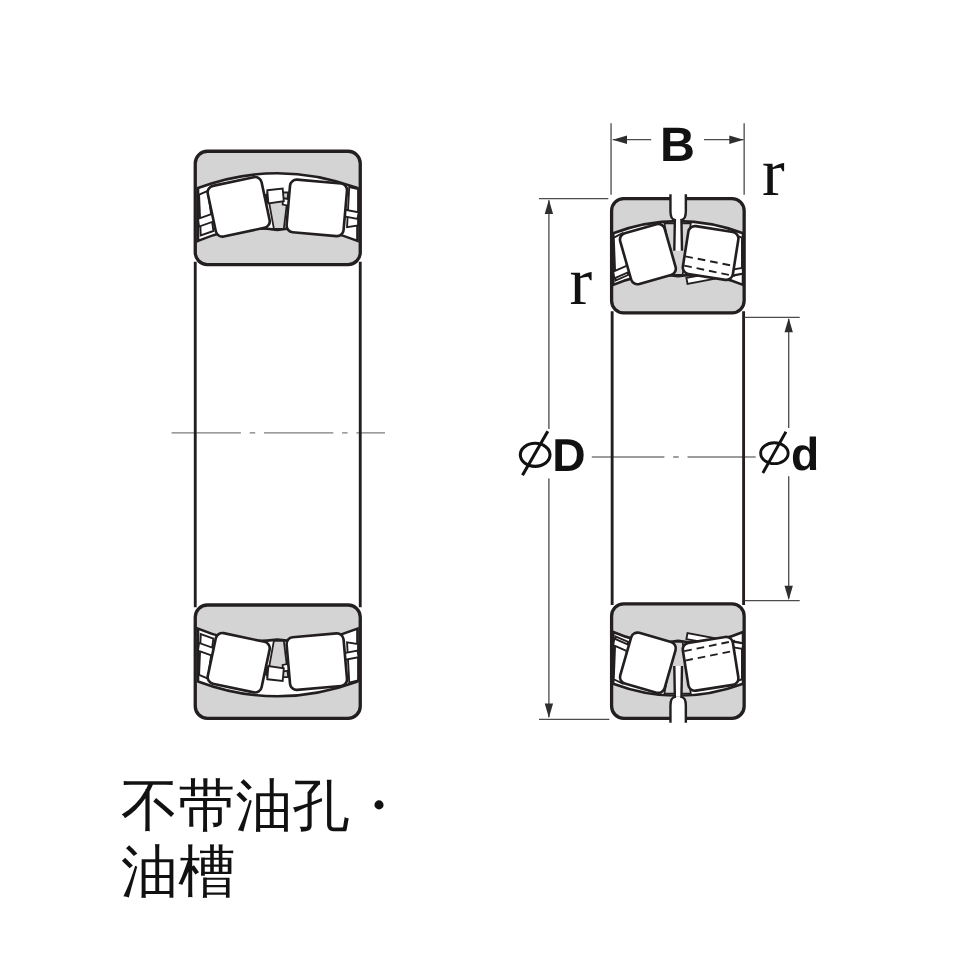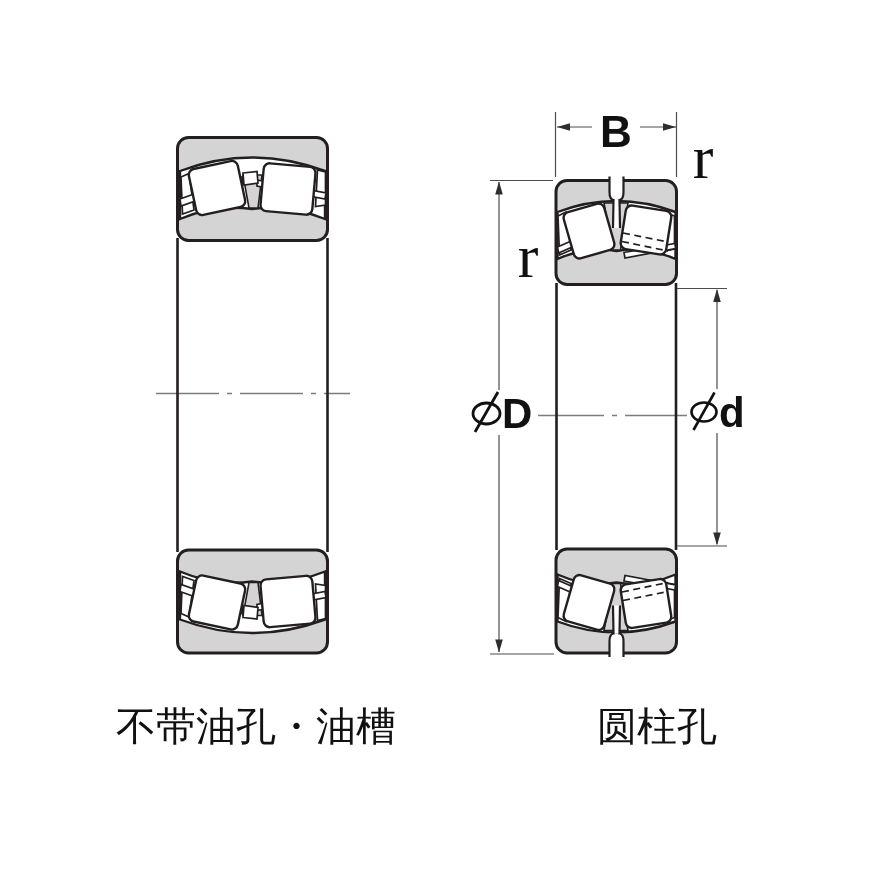--- a/index.html
+++ b/index.html
@@ -12,22 +12,22 @@
   .lbl-B{left:556px;top:110px;width:120px;text-align:center;font-size:44px;font-weight:700;}
   .lbl-r{font-family:"Liberation Serif",serif;font-size:62px;font-weight:400;}
   .lbl-r-top{left:680px;top:126px;width:46px;text-align:center;}
   .lbl-r-left{left:505px;top:225px;width:46px;text-align:center;}
   .lbl-D{left:502px;top:393px;font-size:42px;font-weight:700;}
   .lbl-d{left:719px;top:392px;font-size:42px;font-weight:700;}
   .phi{position:absolute;}
   .phi-D{left:469px;top:388px;}
   .phi-d{left:688px;top:388px;}
   .caption{
-    position:absolute;font-family:"Liberation Serif",serif;font-size:40px;
-    color:#111;text-align:right;line-height:1.15;
+    position:absolute;font-family:"Liberation Serif",serif;font-size:52px;
+    color:#111;text-align:left;line-height:1.15;
   }
   .caption-left{left:110px;top:704px;width:286px;}
   .caption-right{left:517px;top:704px;width:200px;}
 </style>
 </head>
 <body>
 
 <div class="stage">
 
   <svg class="art" width="882" height="882" viewBox="0 0 882 882" xmlns="http://www.w3.org/2000/svg" xmlns:xlink="http://www.w3.org/1999/xlink">
@@ -124,15 +124,14 @@
   </svg>
   <div class="lbl lbl-D">D</div>
 
   <svg class="phi phi-d" width="33" height="46" viewBox="0 0 33 46">
     <ellipse cx="16" cy="24" rx="12.5" ry="9.5" fill="none" stroke="#111" stroke-width="2.6"></ellipse>
     <line x1="5.5" y1="42" x2="26.5" y2="4.5" stroke="#111" stroke-width="2.6"></line>
   </svg>
   <div class="lbl lbl-d">d</div>
 
   <div class="caption caption-left">不带油孔・油槽</div>
-  <div class="caption caption-right">圆柱孔</div>
 
 </div>
 
 </body></html>

